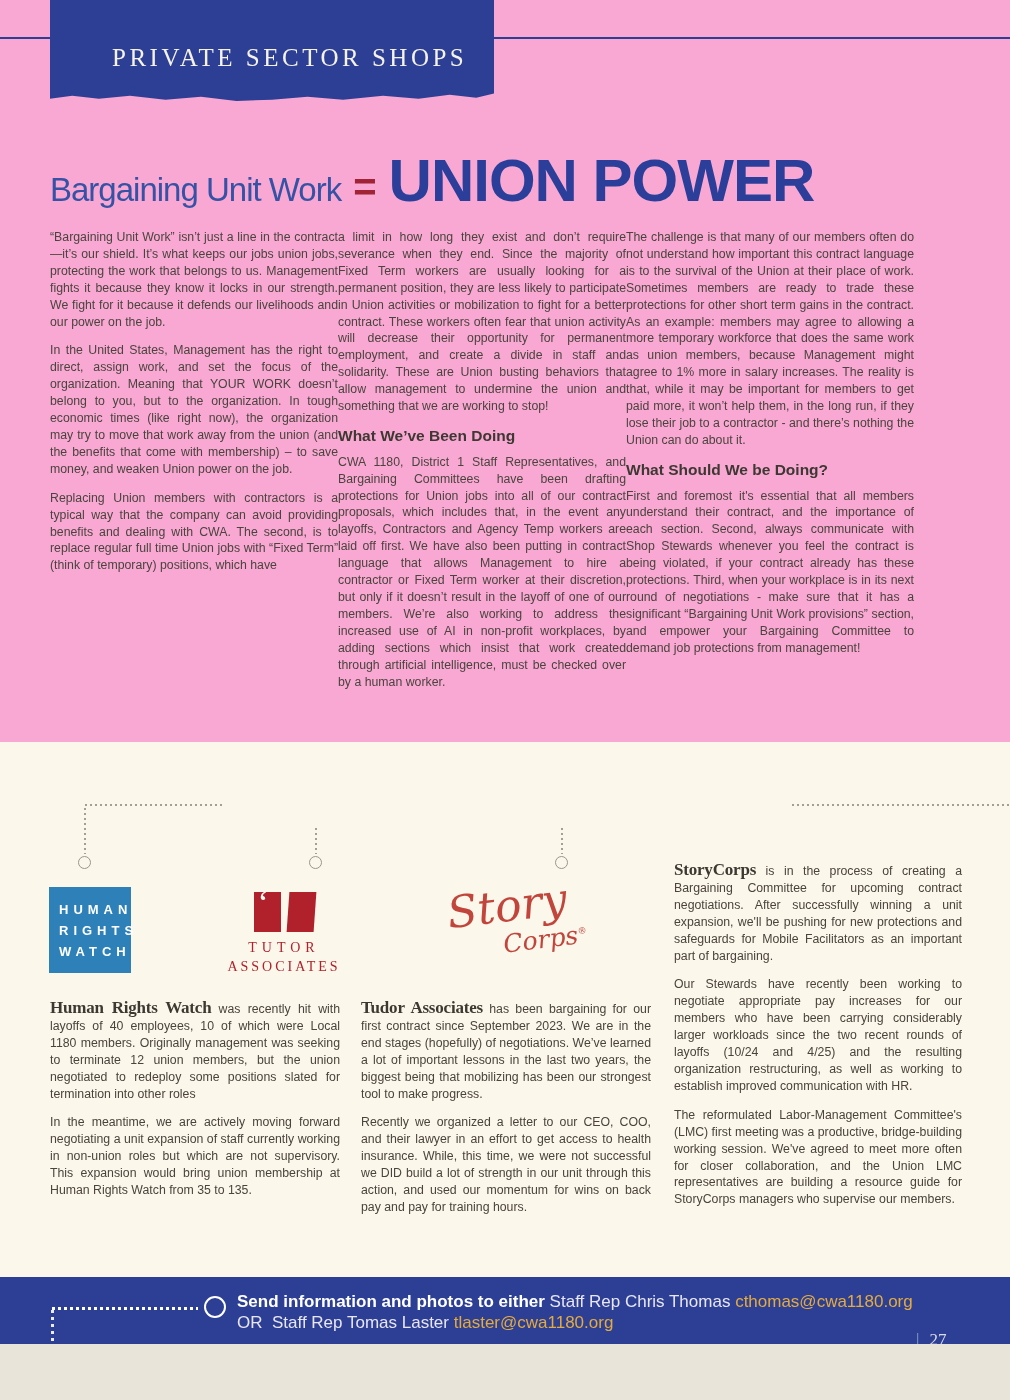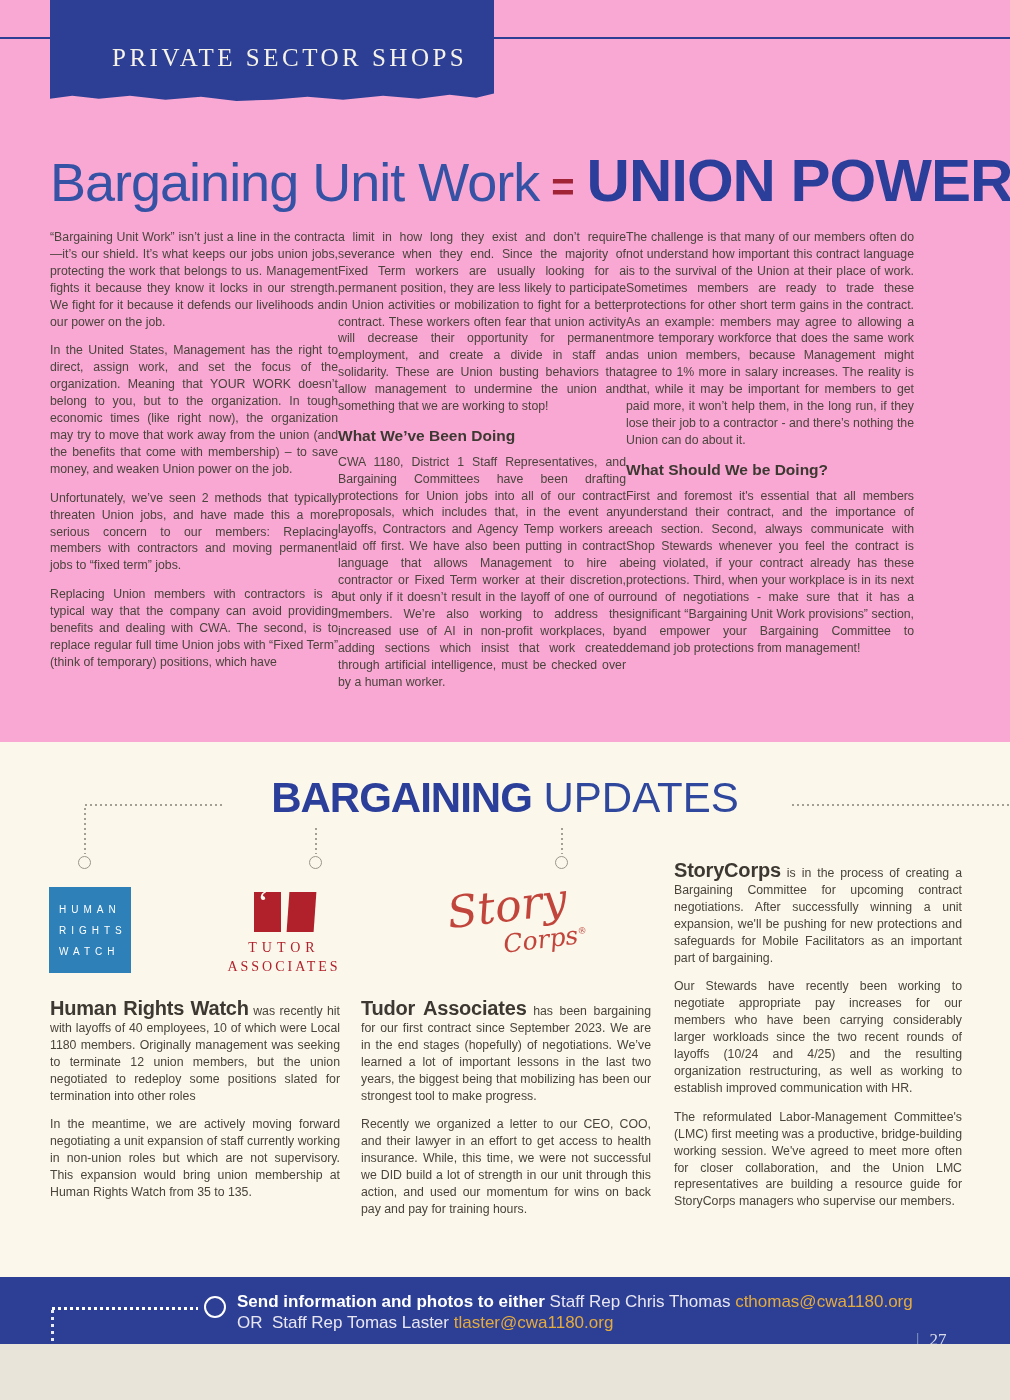--- a/index.html
+++ b/index.html
@@ -17,21 +17,21 @@
     clip-path:polygon(0% 0%,100% 0%,100% 90%,96% 94%,90% 91%,83% 95%,75% 92%,66% 96%,58% 93%,50% 96%,42% 97%,34% 93%,26% 96%,18% 92%,11% 95%,5% 92%,0% 95%);
     filter:drop-shadow(0 4px 3px rgba(80,70,55,.45));
   }
   .ribbon-title {
     position:absolute; left:62px; top:44px;
     font-family:"Liberation Serif", serif; color:#f5f2e8;
     font-size:25px; letter-spacing:3.5px; font-weight:normal;
   }
   
   .headline { position:absolute; left:50px; top:146px; width:912px; display:flex; align-items:baseline; white-space:nowrap; }
-  .hl-light { color:#3552a5; font-size:54px; font-weight:normal; letter-spacing:-1px; }
+  .hl-light { color:#3552a5; font-size:33px; font-weight:normal; letter-spacing:-1px; }
   .hl-eq { color:#a02336; font-size:40px; font-weight:bold; margin:0 12px; }
   .hl-bold { color:#2b3e9a; font-size:60px; font-weight:bold; letter-spacing:-1px; }
   
   .article {
     position:absolute; left:50px; top:229px; width:912px; height:512px;
     display:grid; grid-template-columns:288px 288px 288px; 
   }
   .body-p {
     font-size:12.3px; line-height:16.9px; color:#4a443c;
     text-align:justify; margin-bottom:12px;
@@ -55,21 +55,21 @@
   .u-circle {
     position:absolute; width:13px; height:13px; border:1.5px solid #9b968a;
     border-radius:50%; background:transparent; top:114px;
   }
   .circ1 { left:78px; } .circ2 { left:309px; } .circ3 { left:555px; }
   
   .hrw-logo {
     position:absolute; left:49px; top:145px; width:82px; height:86px;
     background:#2e80b9; color:#fff; padding:12px 0 0 10px;
   }
-  .hrw-line { display:block; font-size:10px; font-weight:normal; letter-spacing:5px; line-height:21px; }
+  .hrw-line { display:block; font-size:13px; font-weight:bold; letter-spacing:5px; line-height:21px; }
   
   .tutor-logo { position:absolute; left:222px; top:150px; width:124px; text-align:center; }
   .t-blocks { display:flex; justify-content:center; gap:7px; margin-bottom:8px; }
   .t-block { width:27px; height:40px; background:#b0212b; position:relative; }
   .t-block.right { transform:skewX(-4deg); }
   .t-comma {
     position:absolute; left:4px; top:-6px; color:#fdfaf0;
     font-family:"Liberation Serif", serif; font-size:34px; line-height:34px;
   }
   .t-name1 { display:block; color:#b0212b; font-family:"Liberation Serif", serif; font-size:14px; letter-spacing:5px; margin-bottom:3px; }
@@ -77,21 +77,21 @@
   
   .sc-logo { position:absolute; left:450px; top:140px; width:150px; height:96px; transform:rotate(-7deg); color:#c2453c; }
   .sc-story { display:block; font-family:"DejaVu Serif", serif; font-style:italic; font-size:44px; line-height:44px; }
   .sc-corps { font-family:"DejaVu Serif", serif; font-style:italic; font-size:25px; margin-left:52px; line-height:25px; }
   .sc-reg { font-size:9px; vertical-align:super; }
   
   .u-col { position:absolute; width:290px; }
   .u-col-hrw { left:50px; top:258px; }
   .u-col-tutor { left:361px; top:258px; }
   .u-col-sc { left:674px; top:120px; width:288px; }
-  .lead { font-size:20px; font-weight:bold; color:#3d3831; letter-spacing:-0.2px; }
+  .lead { font-size:17px; font-weight:bold; color:#3d3831; letter-spacing:-0.2px;font-family:Liberation Serif, serif; }
   
   .footer { position:absolute; left:0; top:1277px; width:1010px; height:123px; background:#2d3f94; }
   .f-dot-h { position:absolute; left:52px; top:30px; width:146px; height:3px;
     background:repeating-linear-gradient(90deg,#ffffff 0 3px,transparent 3px 6px); }
   .f-circle { position:absolute; left:204px; top:19px; width:22px; height:22px;
     border:2px solid #fff; border-radius:50%; background:transparent; }
   .f-dot-v { position:absolute; left:51px; top:33px; width:3px; height:90px;
     background:repeating-linear-gradient(180deg,rgba(255,255,255,.9) 0 3px,transparent 3px 7px); }
   .f-text { position:absolute; left:237px; top:14px; color:#fff; }
   .f-line1 { font-size:17px; font-weight:bold; margin-bottom:9px; letter-spacing:0.2px; }
@@ -116,39 +116,35 @@
   <div class="headline">
     <span class="hl-light">Bargaining Unit Work</span>
     <span class="hl-eq">=</span>
     <span class="hl-bold">UNION POWER</span>
   </div>
 
   <div class="article">
     <div class="col">
       <p class="body-p">“Bargaining Unit Work” isn’t just a line in the contract—it’s our shield. It’s what keeps our jobs union jobs, protecting the work that belongs to us. Management fights it because they know it locks in our strength. We fight for it because it defends our livelihoods and our power on the job.</p>
       <p class="body-p">In the United States, Management has the right to direct, assign work, and set the focus of the organization. Meaning that YOUR WORK doesn’t belong to you, but to the organization. In tough economic times (like right now), the organization may try to move that work away from the union (and the benefits that come with membership) – to save money, and weaken Union power on the job.</p>
-      <p class="body-p">Unfortunately, we’ve seen 2 methods that typically threaten Union jobs, and have made this a more serious concern to our members: Replacing members with contractors and moving permanent jobs to “fixed term” jobs.</p>
       <p class="body-p">Replacing Union members with contractors is a typical way that the company can avoid providing benefits and dealing with CWA. The second, is to replace regular full time Union jobs with “Fixed Term” (think of temporary) positions, which have</p>
     </div>
     <div class="col">
       <p class="body-p">a limit in how long they exist and don’t require severance when they end. Since the majority of Fixed Term workers are usually looking for a permanent position, they are less likely to participate in Union activities or mobilization to fight for a better contract. These workers often fear that union activity will decrease their opportunity for permanent employment, and create a divide in staff and solidarity. These are Union busting behaviors that allow management to undermine the union and something that we are working to stop!</p>
       <h3 class="col-heading">What We’ve Been Doing</h3>
       <p class="body-p">CWA 1180, District 1 Staff Representatives, and Bargaining Committees have been drafting protections for Union jobs into all of our contract proposals, which includes that, in the event any layoffs, Contractors and Agency Temp workers are laid off first. We have also been putting in contract language that allows Management to hire a contractor or Fixed Term worker at their discretion, but only if it doesn’t result in the layoff of one of our members. We’re also working to address the increased use of AI in non-profit workplaces, by adding sections which insist that work created through artificial intelligence, must be checked over by a human worker.</p>
     </div>
     <div class="col">
       <p class="body-p">The challenge is that many of our members often do not understand how important this contract language is to the survival of the Union at their place of work. Sometimes members are ready to trade these protections for other short term gains in the contract. As an example: members may agree to allowing a more temporary workforce that does the same work as union members, because Management might agree to 1% more in salary increases. The reality is that, while it may be important for members to get paid more, it won’t help them, in the long run, if they lose their job to a contractor - and there’s nothing the Union can do about it.</p>
       <h3 class="col-heading">What Should We be Doing?</h3>
       <p class="body-p">First and foremost it's essential that all members understand their contract, and the importance of each section. Second, always communicate with Shop Stewards whenever you feel the contract is being violated, if your contract already has these protections. Third, when your workplace is in its next round of negotiations - make sure that it has a significant “Bargaining Unit Work provisions” section, and empower your Bargaining Committee to demand job protections from management!</p>
     </div>
   </div>
 
   <div class="updates">
-    <div class="u-title">
-      <span class="u-title-bold">BARGAINING</span><span class="u-title-light"> UPDATES</span>
-    </div>
     <div class="dot-h u-dot-left"></div>
     <div class="dot-h u-dot-right"></div>
     <div class="dot-v conn1"></div>
     <div class="dot-v conn2"></div>
     <div class="dot-v conn3"></div>
     <div class="u-circle circ1"></div>
     <div class="u-circle circ2"></div>
     <div class="u-circle circ3"></div>
 
     <div class="hrw-logo">

